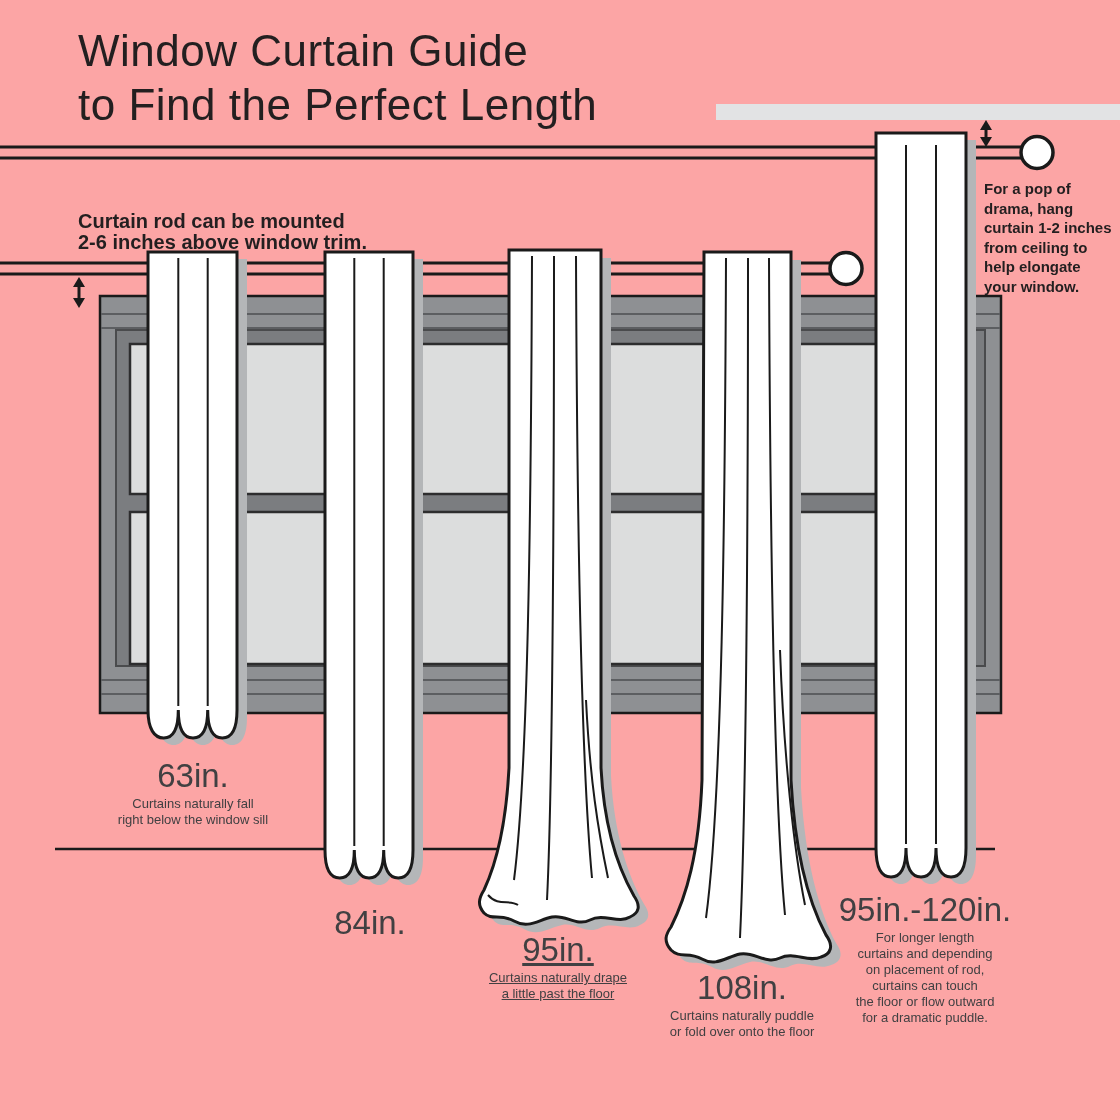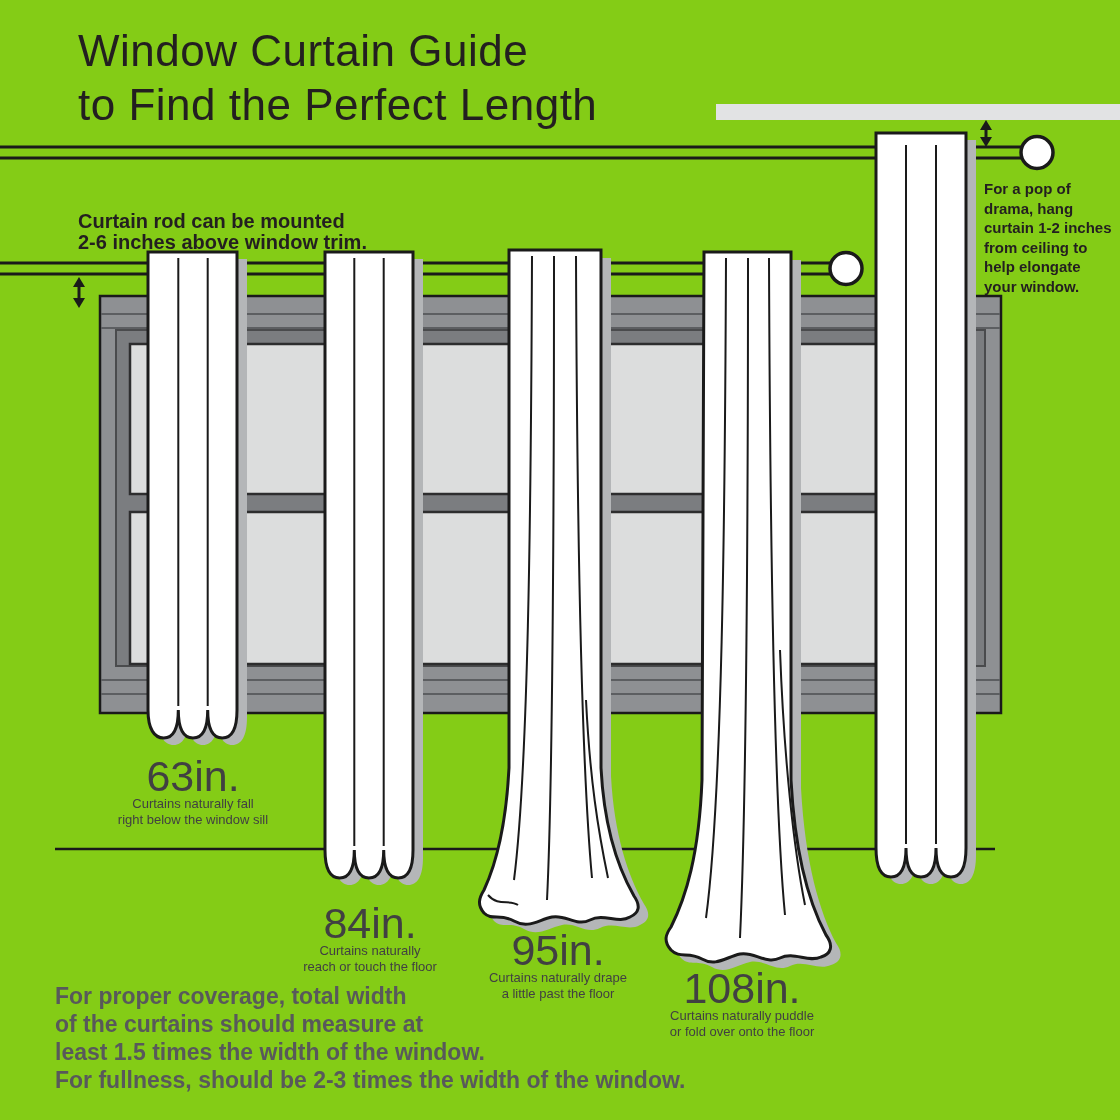--- a/index.html
+++ b/index.html
@@ -1,16 +1,16 @@
 <!DOCTYPE html>
 <html style="--ink: #231f20; --text-gray: #58595b; --label-gray: #414042; --outline: #1a1a1a; --shadow: #b4b6b8; --ceiling: #e2e3e4; --frame-outer: #8e9093; --frame-inner: #7b7d80; --pane: #dcdddd; --curtain-white: #ffffff;"><head>
 <meta charset="utf-8">
 <style>
   html,body{margin:0;padding:0;background:#fff;}
-  .stage{position:relative;width:1120px;height:1120px;background:#84cc16;overflow:hidden;
+  .stage{position:relative;width:1120px;height:1120px;background:#fca5a5;overflow:hidden;
          font-family:"Liberation Sans",sans-serif;color:var(--ink,#231f20);}
   .stage svg{position:absolute;inset:0;}
   
   .ceiling{fill:var(--ceiling,#e2e3e4);}
   .rod-line{stroke:var(--outline,#1a1a1a);stroke-width:3;}
   .finial{fill:#fff;stroke:var(--outline,#1a1a1a);stroke-width:3.5;}
   .frame-outer{fill:var(--frame-outer,#8e9093);stroke:var(--outline,#1a1a1a);stroke-width:2.5;}
   .frame-line{stroke:#5c5e61;stroke-width:2;}
   .frame-inner{fill:var(--frame-inner,#7b7d80);stroke:#4a4b4d;stroke-width:2;}
   .pane{fill:var(--pane,#dcdddd);stroke:#2d2d2e;stroke-width:2.5;}
@@ -21,25 +21,25 @@
   .curtain{fill:var(--curtain-white,#ffffff);stroke:var(--outline,#1a1a1a);stroke-width:3;}
   .folds{fill:none;stroke:var(--outline,#1a1a1a);stroke-width:2;}
   
   .txt{position:absolute;white-space:pre-line;margin:0;}
   .title{left:78px;top:24px;font-size:44px;line-height:54px;font-weight:400;
          letter-spacing:.5px;color:var(--ink,#231f20);}
   .intro{left:78px;top:163px;font-size:15px;line-height:21px;}
   .rod-note{left:78px;top:211px;font-size:20px;line-height:21px;font-weight:700;}
   .pop-note{left:984px;top:179px;font-size:15px;line-height:19.5px;font-weight:700;width:130px;}
   .label{position:absolute;text-align:center;color:var(--label-gray,#414042);}
-  .label .len{font-size:43px;line-height:36px;white-space:pre-line;}
+  .label .len{font-size:33px;line-height:36px;white-space:pre-line;}
   .label .desc{font-size:13px;line-height:16px;white-space:pre-line;margin-top:2px;}
   .lbl-63{left:63px;top:758px;width:260px;}
   .lbl-84{left:240px;top:894px;width:260px;margin-top:11px;}
-  .lbl-95{left:428px;top:932px;width:260px;}
+  .lbl-95{left:428px;top:932px;width:260px;text-decoration:underline;}
   .lbl-108{left:612px;top:970px;width:260px;}
   .lbl-95120{left:808px;top:892px;width:234px;}
   .footer{left:55px;top:982px;font-size:23px;line-height:28px;font-weight:700;
           color:var(--text-gray,#58595b);}
 </style>
 </head>
 <body>
 
 <div class="stage">
 
@@ -161,35 +161,38 @@
 your window.</p>
 
   <div class="label lbl-63">
     <div class="len">63in.</div>
     <div class="desc">Curtains naturally fall
 right below the window sill</div>
   </div>
 
   <div class="label lbl-84">
     <div class="len">84in.</div>
-    <div class="desc">Curtains naturally
-reach or touch the floor</div>
   </div>
 
   <div class="label lbl-95">
     <div class="len">95in.</div>
     <div class="desc">Curtains naturally drape
 a little past the floor</div>
   </div>
 
   <div class="label lbl-108">
     <div class="len">108in.</div>
     <div class="desc">Curtains naturally puddle
 or fold over onto the floor</div>
   </div>
 
+  <div class="label lbl-95120">
+    <div class="len">95in.-120in.</div>
+    <div class="desc">For longer length
+curtains and depending
+on placement of rod,
+curtains can touch
+the floor or flow outward
+for a dramatic puddle.</div>
+  </div>
 
-  <p class="txt footer">For proper coverage, total width
-of the curtains should measure at
-least 1.5 times the width of the window.
-For fullness, should be 2-3 times the width of the window.</p>
 
 </div>
 
 </body></html>

